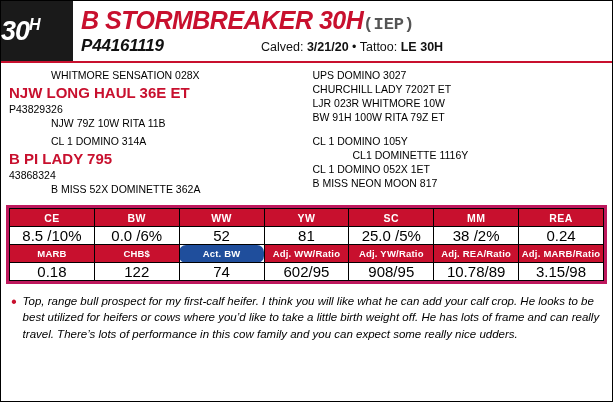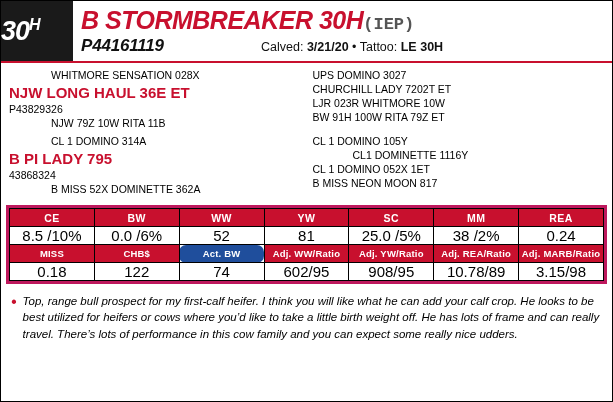--- a/index.html
+++ b/index.html
@@ -261,21 +261,21 @@
       <tr class="val">
         <td>8.5 /10%</td>
         <td>0.0 /6%</td>
         <td>52</td>
         <td>81</td>
         <td>25.0 /5%</td>
         <td>38 /2%</td>
         <td>0.24</td>
       </tr>
       <tr class="hdr2">
-        <td>MISS</td>
+        <td>MARB</td>
         <td>CHB$</td>
         <td class="blue">Act. BW</td>
         <td>Adj. WW/Ratio</td>
         <td>Adj. YW/Ratio</td>
         <td>Adj. REA/Ratio</td>
         <td>Adj. MARB/Ratio</td>
       </tr>
       <tr class="val">
         <td>0.18</td>
         <td>122</td>

